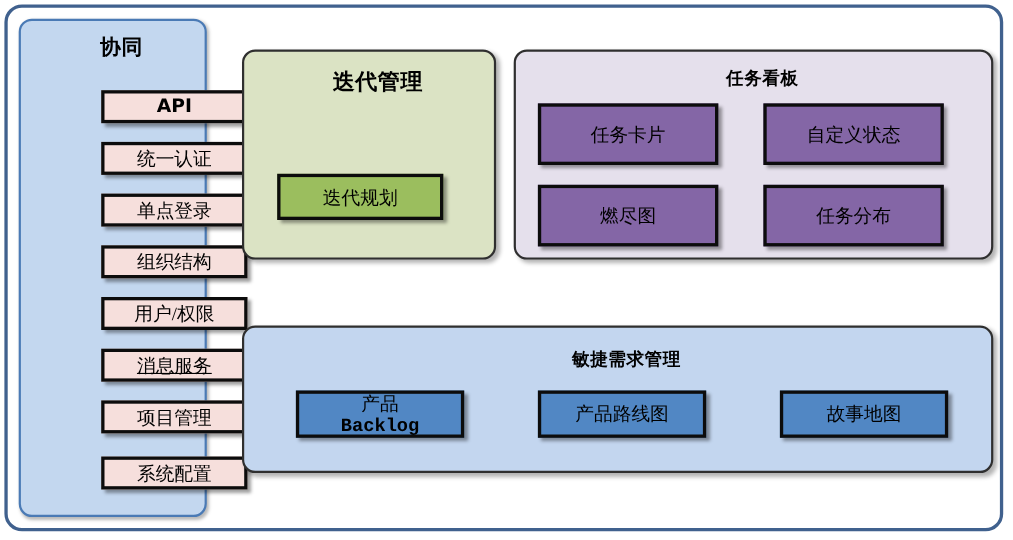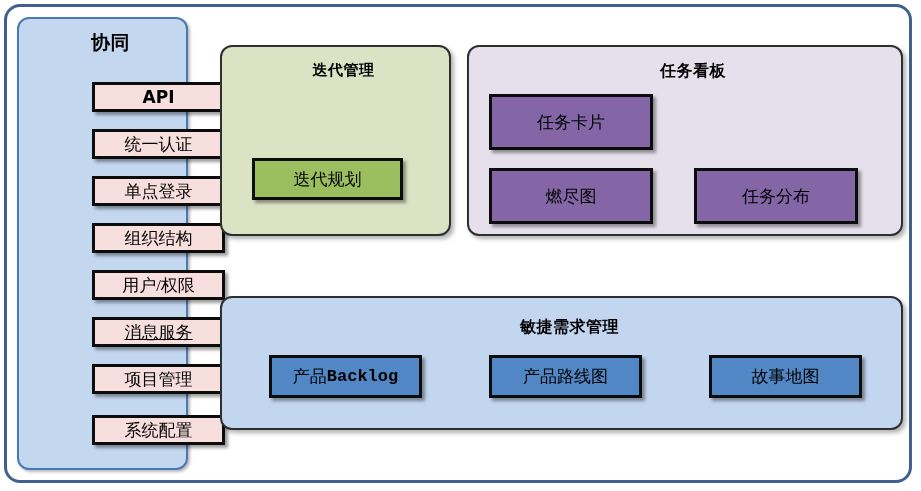--- a/index.html
+++ b/index.html
@@ -71,21 +71,21 @@
     left: 220px;
     top: 45px;
     width: 231px;
     height: 191px;
     background: #dbe3c4;
     border: 2px solid #2f2f2f;
     box-shadow: 3px 3px 4px rgba(0,0,0,0.30);
   }
   .panel-iteration .panel-title {
     top: 14px;
-    font-size: 15px;
+    font-size: 20px;
   }
 
   
   .panel-taskboard {
     left: 467px;
     top: 45px;
     width: 436px;
     height: 191px;
     background: #e5e0ec;
     border: 2px solid #2f2f2f;
@@ -123,21 +123,21 @@
     font-size: 16px;
     color: #000000;
     white-space: nowrap;
   }
   .box.serif { font-family: "Liberation Serif", "DejaVu Serif", serif; }
   .box.sans  { font-family: "DejaVu Sans", "Liberation Sans", sans-serif; font-weight: bold; }
 
   .box-pink   { background: #f6dfdc; }
   .box-green  { background: #9bbe5e; }
   .box-purple { background: #8466a6; }
-  .box-blue   { background: #5187c4; }
+  .box-blue   { background: #5187c4; flex-direction: column; }
 
   
   .sidebar-item {
     left: 33px;
     width: 133px;
     height: 30px;
     font-size: 17px;
     margin-left: 40px;
   }
 
@@ -189,20 +189,21 @@
 
   <div class="panel panel-iteration">
     <div class="panel-title">迭代管理</div>
   </div>
   <div class="box box-green iter-box serif" style="top:158px;">迭代规划</div>
 
   <div class="panel panel-taskboard">
     <div class="panel-title">任务看板</div>
   </div>
   <div class="box box-purple tb-box serif" style="left:489px; top:94px;">任务卡片</div>
+  <div class="box box-purple tb-box serif" style="left:694px; top:94px;">自定义状态</div>
   <div class="box box-purple tb-box serif" style="left:489px; top:168px;">燃尽图</div>
   <div class="box box-purple tb-box serif" style="left:694px; top:168px;">任务分布</div>
 
   <div class="panel panel-agile">
     <div class="panel-title">敏捷需求管理</div>
   </div>
   <div class="box box-blue ag-box mixed-label" style="left:269px;">
     <span class="cjk">产品</span>
       <span class="lat">Backlog</span>
   </div>

